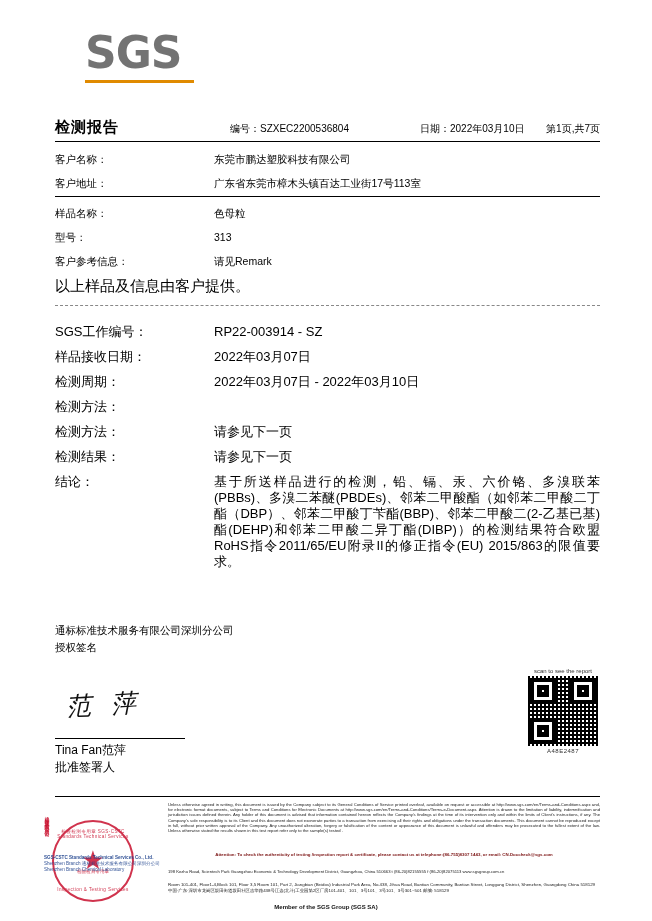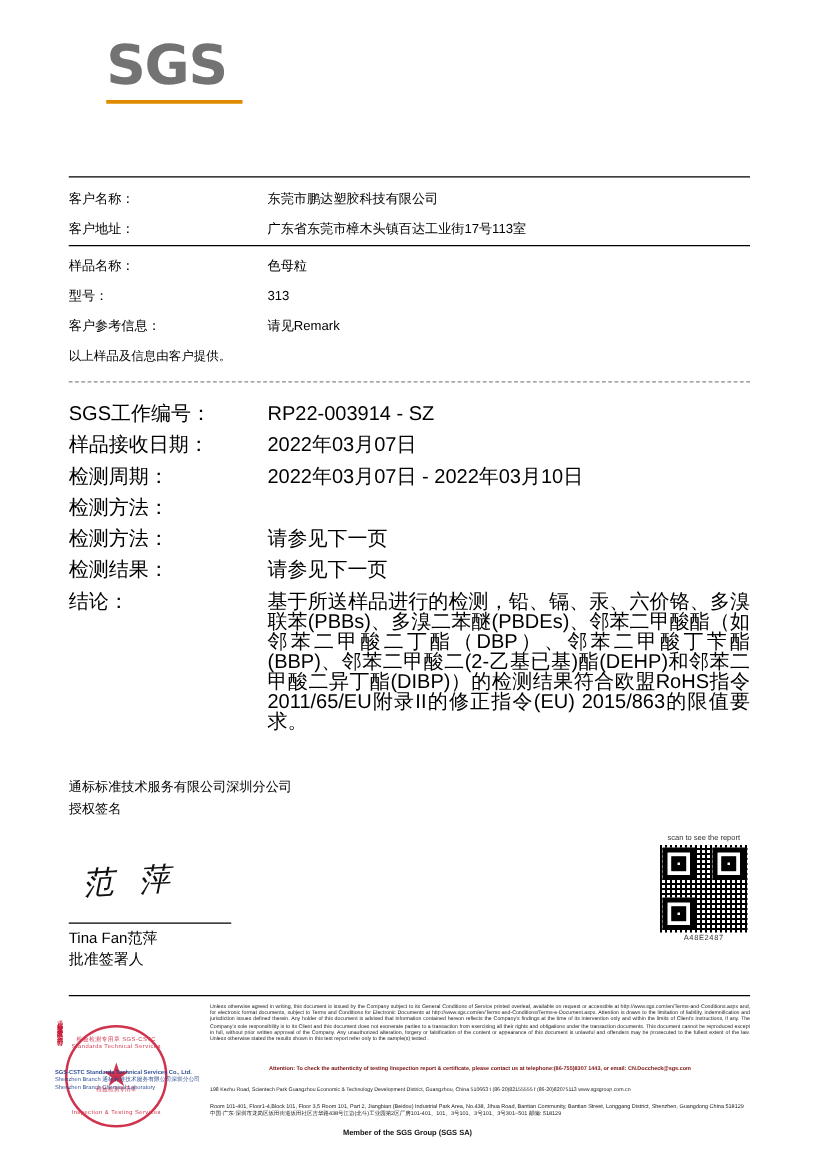--- a/index.html
+++ b/index.html
@@ -103,30 +103,30 @@
   }
   .flabel {
     width: 105px;
     flex: 0 0 105px;
   }
   .fvalue {
     flex: 1;
     padding-left: 54px;
   }
   .note {
-    font-size: 10px;
+    font-size: 15px;
     line-height: 15px;
     margin-top: 2px;
   }
 
   .fields2 {
     position: absolute;
     left: 55px;
     width: 545px;
-    font-size: 16px;
+    font-size: 13px;
   }
   .frow2 {
     display: flex;
     margin-bottom: 10px;
     line-height: 15px;
   }
   .flabel2 {
     width: 115px;
     flex: 0 0 115px;
   }
@@ -355,20 +355,26 @@
 </head>
 <body>
 
 <div class="page">
 
   <div class="logo-block">
     <div class="logo-text">SGS</div>
     <div class="logo-rule"></div>
   </div>
 
+  <div class="title-row">
+    <div class="doc-title">检测报告</div>
+    <div class="hdr-no">编号：SZXEC2200536804</div>
+    <div class="hdr-date">日期：2022年03月10日</div>
+    <div class="hdr-page">第1页,共7页</div>
+  </div>
 
   <div class="hr-thin" style="top:141px;"></div>
 
   <div class="fields" style="top:152px;">
     <div class="frow">
       <div class="flabel">客户名称：</div>
       <div class="fvalue">东莞市鹏达塑胶科技有限公司</div>
     </div>
     <div class="frow">
       <div class="flabel">客户地址：</div>

